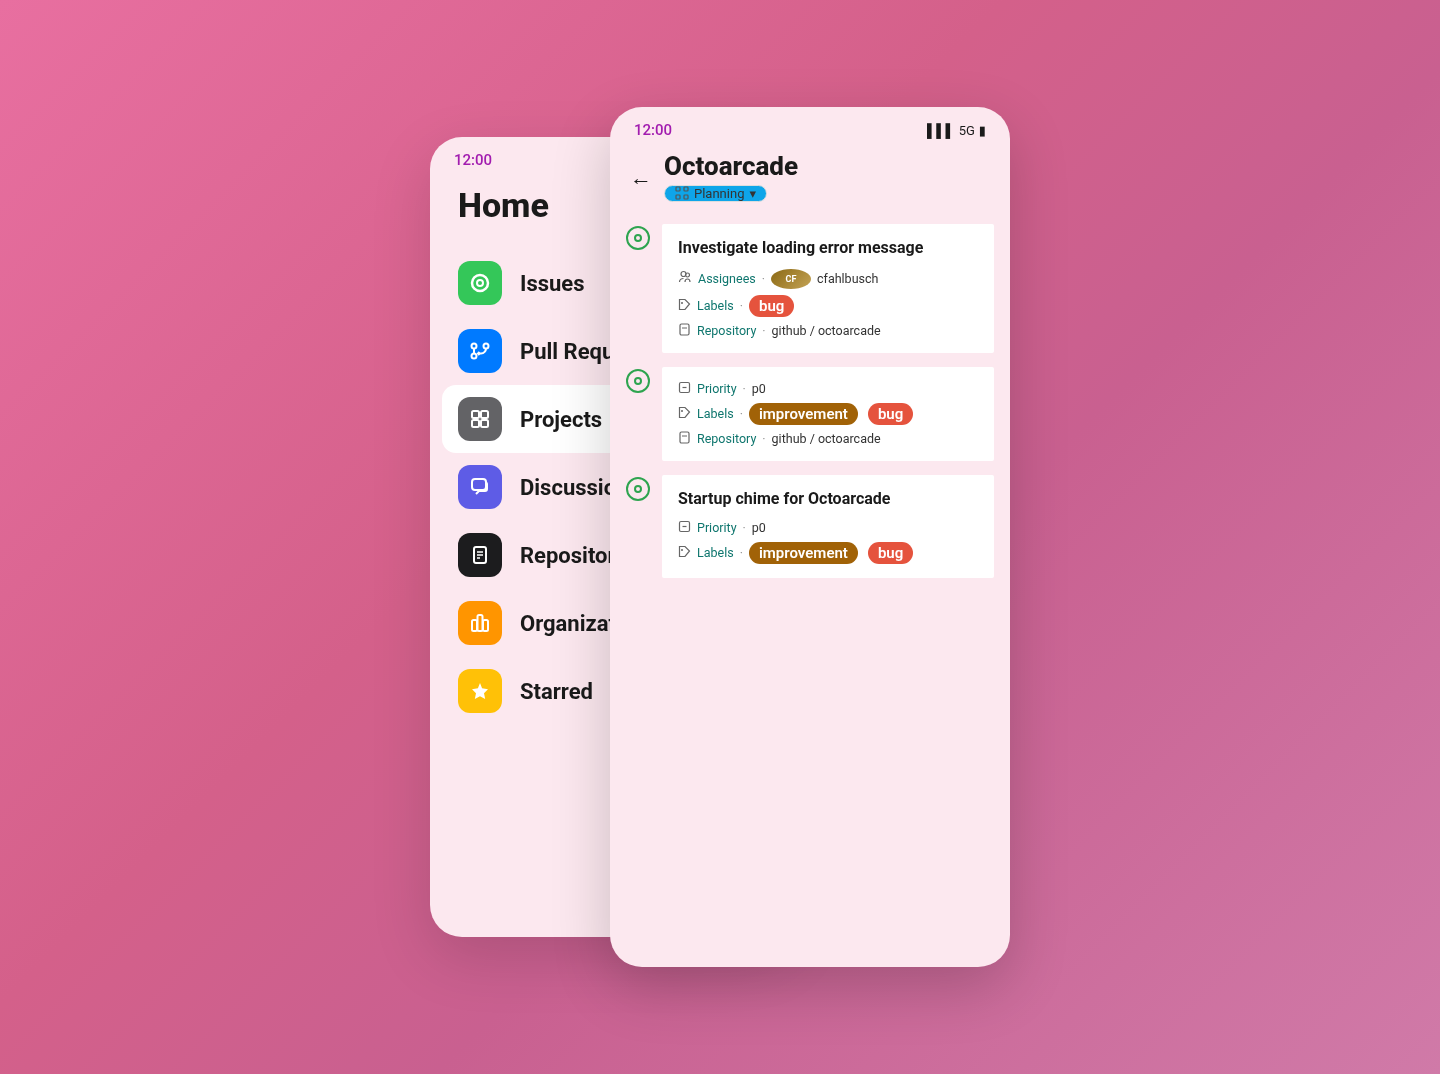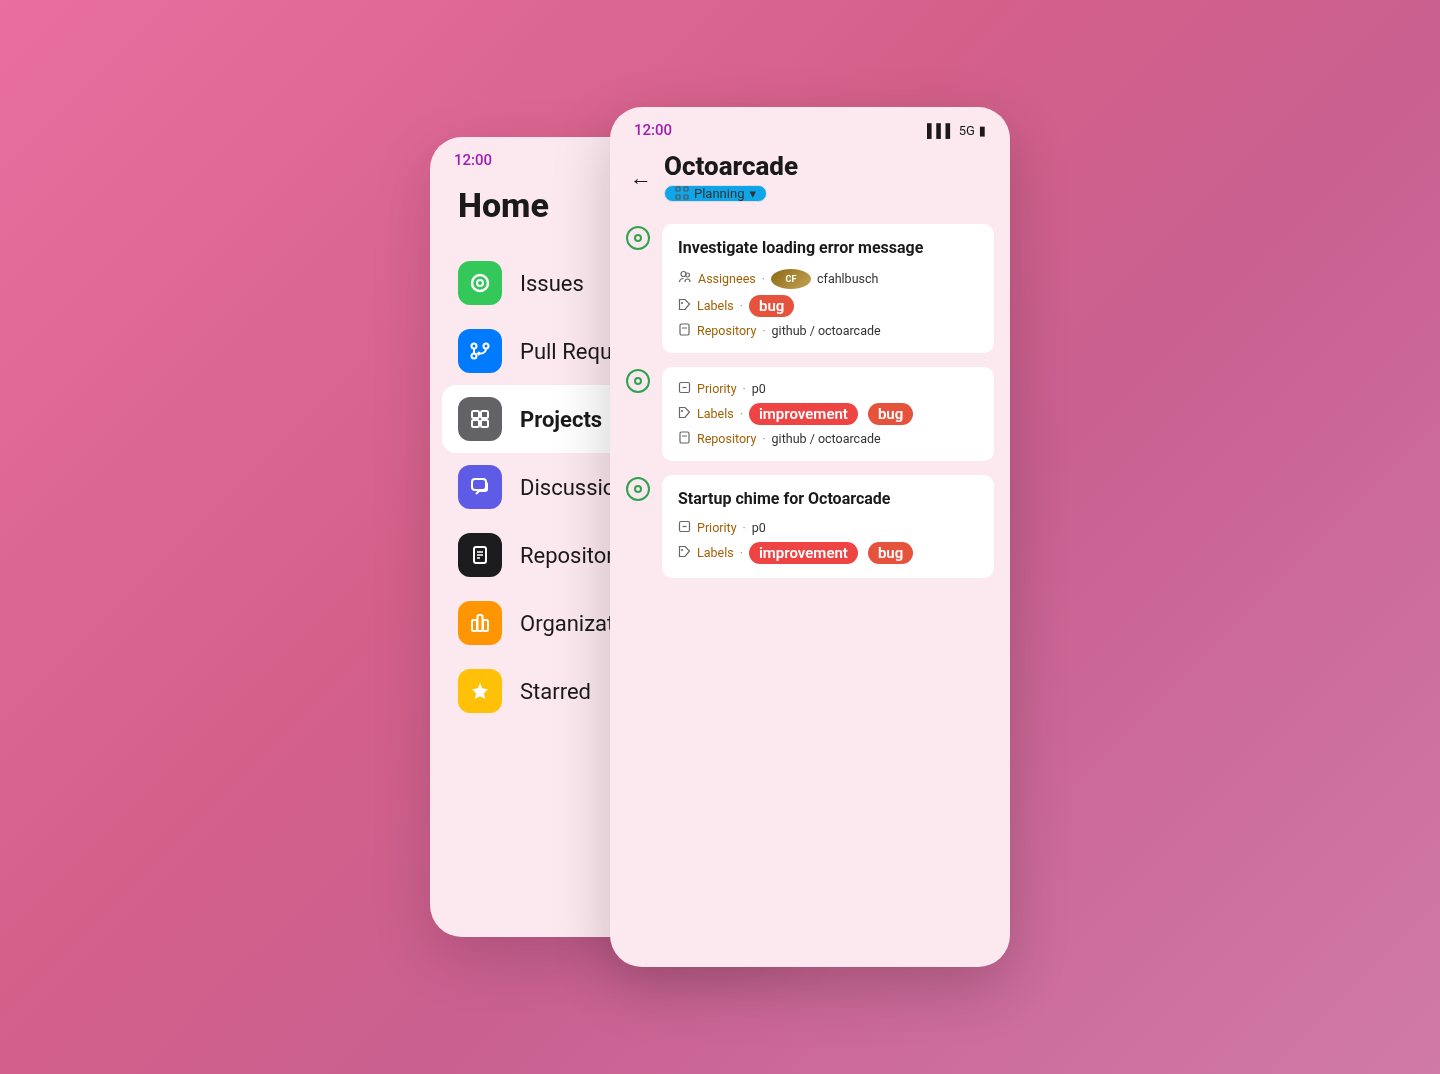--- a/index.html
+++ b/index.html
@@ -93,21 +93,21 @@
       border-radius: 12px;
       display: flex;
       align-items: center;
       justify-content: center;
       font-size: 20px;
       flex-shrink: 0;
     }
 
     .nav-label {
       font-size: 22px;
-      font-weight: 400;
+      font-weight: 700;
       color: #1a1a1a;
     }
 
     .nav-item.active .nav-label {
       font-weight: 700;
     }
 
     .icon-issues { background: #34c759; }
     .icon-pr { background: #007aff; }
     .icon-projects { background: #636366; }
@@ -208,21 +208,21 @@
     .issue-title {
       font-size: 16px;
       font-weight: 700;
       color: #1a1a1a;
       margin-bottom: 10px;
       line-height: 1.3;
     }
 
     .issue-card {
       background: white;
-      border-radius: 10px;
+      border-radius: 2px;
       padding: 14px 16px;
       flex: 1;
     }
 
     .issue-meta-row {
       display: flex;
       align-items: center;
       gap: 6px;
       font-size: 12.5px;
       color: #555;
@@ -232,21 +232,21 @@
     .issue-meta-row:last-child {
       margin-bottom: 0;
     }
 
     .meta-icon {
       font-size: 13px;
       color: #777;
     }
 
     .meta-label {
-      color: #a16207;
+      color: #0f766e;
     }
 
     .meta-dot {
       color: #999;
     }
 
     .avatar-small {
       width: 40px;
       height: 20px;
       border-radius: 50%;
@@ -264,21 +264,21 @@
       display: inline-flex;
       align-items: center;
       padding: 2px 10px;
       border-radius: 20px;
       font-size: 15px;
       font-weight: 600;
       color: white;
     }
 
     .label-bug { background: #e5533d; }
-    .label-improvement { background: #ef4444; }
+    .label-improvement { background: #a16207; }
 
     .meta-value {
       color: #333;
     }
   </style>
 </head>
 <body>
 
 <div class="screens-container">
 

